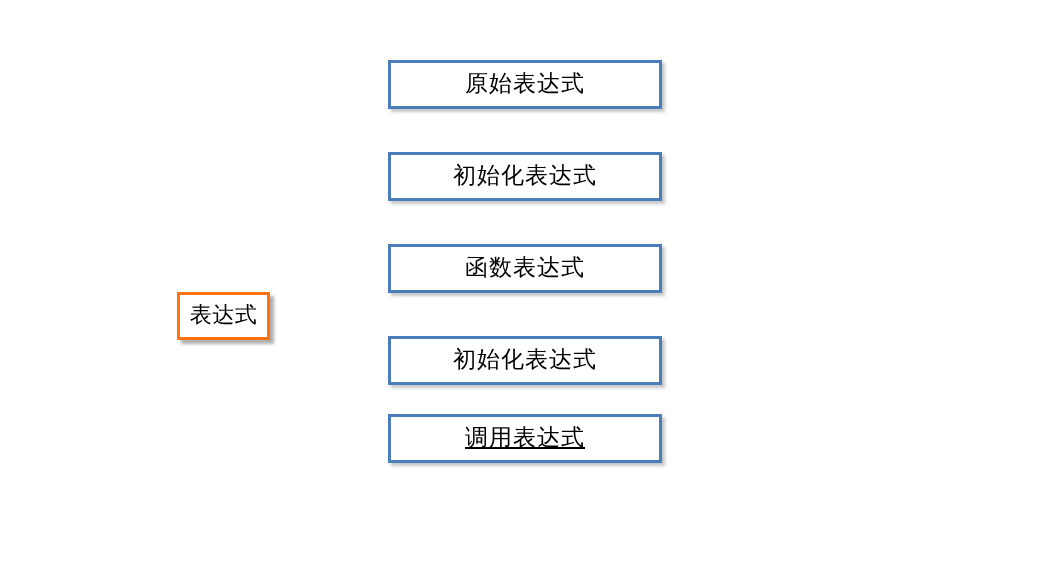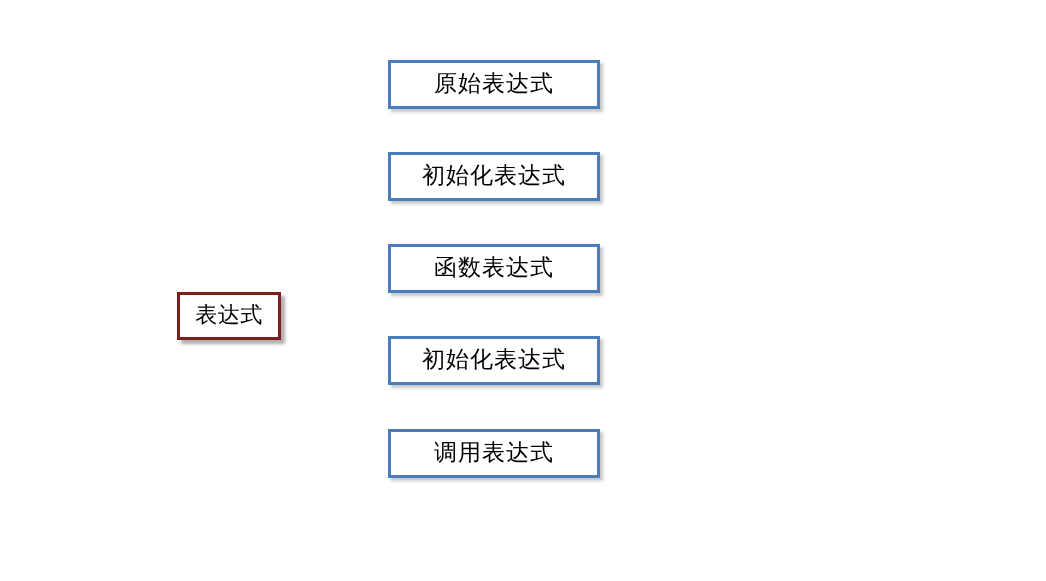--- a/index.html
+++ b/index.html
@@ -31,57 +31,57 @@
     justify-content: center;
     text-align: center;
     color: #000000;
     line-height: 1;
     white-space: nowrap;
   }
 
   
   .child-node {
     left: 388px;
-    width: 212px;
+    width: 274px;
     height: 49px;
     border: 3px solid #4a7ebb;
     box-shadow: 3px 3px 3px rgba(120,120,120,0.42);
     font-size: 23px;
     letter-spacing: 1px;
     align-items: center;
   }
 
   .child-node .node-label {
     display: block;
     transform: translateY(-1px);
   }
 
   
   .root-node {
     left: 177px;
     top: 292px;
-    width: 104px;
+    width: 93px;
     height: 48px;
-    border: 3px solid #7f1d1d;
+    border: 3px solid #f97316;
     box-shadow: 4px 4px 3px rgba(110,110,110,0.55);
     font-size: 22px;
     letter-spacing: 0.5px;
   }
 
   .root-node .node-label {
     display: block;
     transform: translateY(-1px);
   }
 
   
   .child-pos-0 { top: 60px;  }
   .child-pos-1 { top: 152px; }
   .child-pos-2 { top: 244px; }
   .child-pos-3 { top: 336px; }
-  .child-pos-4 { top: 429px; }
+  .child-pos-4 { top: 414px; text-decoration: underline; }
   .child-pos-5 { top: 521px; }
 </style>
 </head>
 <body>
 
 <div id="diagram">
 
   <div class="node root-node">
     <span class="node-label">表达式</span>
   </div>

